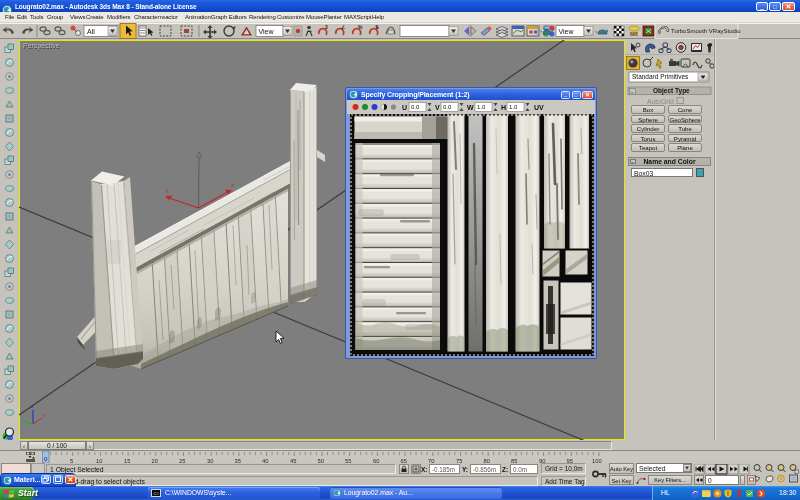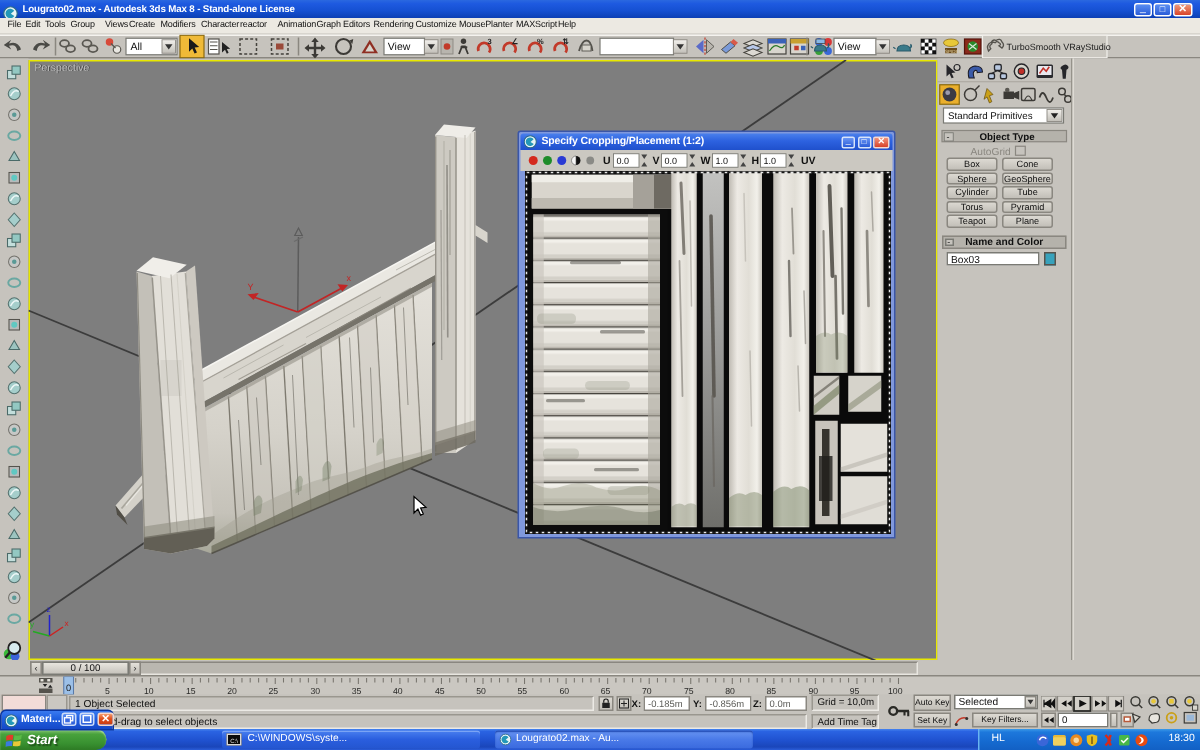--- a/index.html
+++ b/index.html
@@ -902,21 +902,21 @@
   <div class="abs" style="left:52px;top:1.5px;width:10px;height:9px;background:linear-gradient(180deg,#5a8ef2,#2a5cd8);border:1px solid #cddcf8;border-radius:2px;">
       <svg style="display:block" width="8" height="7" viewBox="0 0 8 7">
         <rect x="1.5" y="1" width="5" height="4.5" fill="none" stroke="#fff" stroke-width="1"></rect>
       </svg>
     </div>
   <div class="abs" style="left:64px;top:1.5px;width:11px;height:9px;background:linear-gradient(180deg,#f49a6a,#e1511e 45%,#c83a10);border:1px solid #f8d8c8;border-radius:2px;color:#fff;font-size:7px;font-weight:bold;text-align:center;line-height:8px;">✕</div>
 </div>
 
 <div class="abs" style="left:0;top:486px;width:800px;height:14px;background:linear-gradient(180deg,#4684ee 0%,#2a63e2 12%,#1f51cf 55%,#1a46ba 85%,#2a5cd8 100%);">
 
-  <div class="abs" style="left:0;top:0;width:71px;height:14px;background:linear-gradient(180deg,#8cc878 0%,#48a23c 25%,#389030 70%,#2d7a24 100%);border-radius:0 7px 7px 0;box-shadow:inset 0 1px 1px #a8d898;">
+  <div class="abs" style="left:0;top:0;width:35px;height:14px;background:linear-gradient(180deg,#8cc878 0%,#48a23c 25%,#389030 70%,#2d7a24 100%);border-radius:0 7px 7px 0;box-shadow:inset 0 1px 1px #a8d898;">
     <svg class="abs" style="left:3px;top:1px;" width="13" height="13" viewBox="0 0 11 11">
       <path d="M1 3.2 Q3 2 5 2.6 L4.6 5.4 Q2.5 5 1 5.8 Z" fill="#e23a2a"></path>
       <path d="M5.6 2.7 Q7.5 3.2 9.8 2.4 L9.4 5 Q7.3 5.7 5.2 5.4 Z" fill="#5aba46"></path>
       <path d="M0.8 6.4 Q2.5 5.7 4.5 6 L4.2 8.8 Q2.2 8.5 0.6 9.2 Z" fill="#3a7ae0"></path>
       <path d="M5 6.1 Q7 6.5 9.2 5.8 L8.9 8.4 Q6.8 9.1 4.7 8.8 Z" fill="#e8c838"></path>
     </svg>
     <div class="abs txt" style="left:18px;top:1.5px;font-size:8.8px;font-weight:bold;font-style:italic;color:#fff;text-shadow:1px 1px 1px #1a4a14;">Start</div>
   </div>
 
   <div class="abs" style="left:148px;top:1px;width:172px;height:12px;background:linear-gradient(180deg,#4a80f0,#2a5ede 50%,#2456d0);border-radius:2px;box-shadow:inset 0 1px 0 #7aa4f4;">

